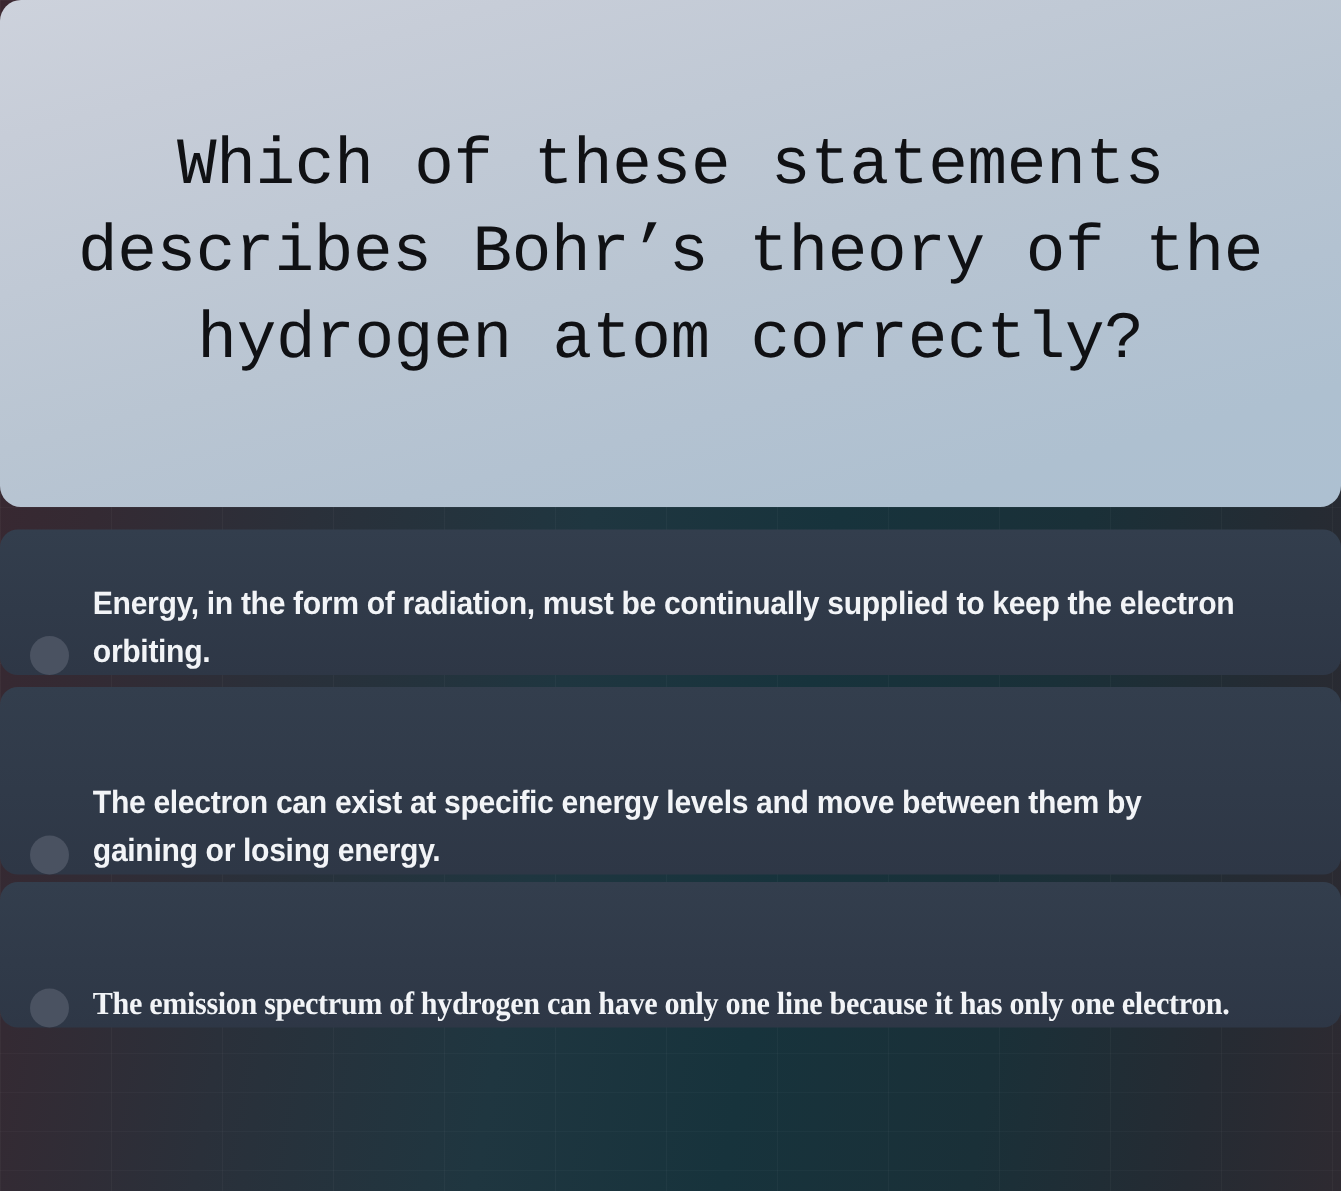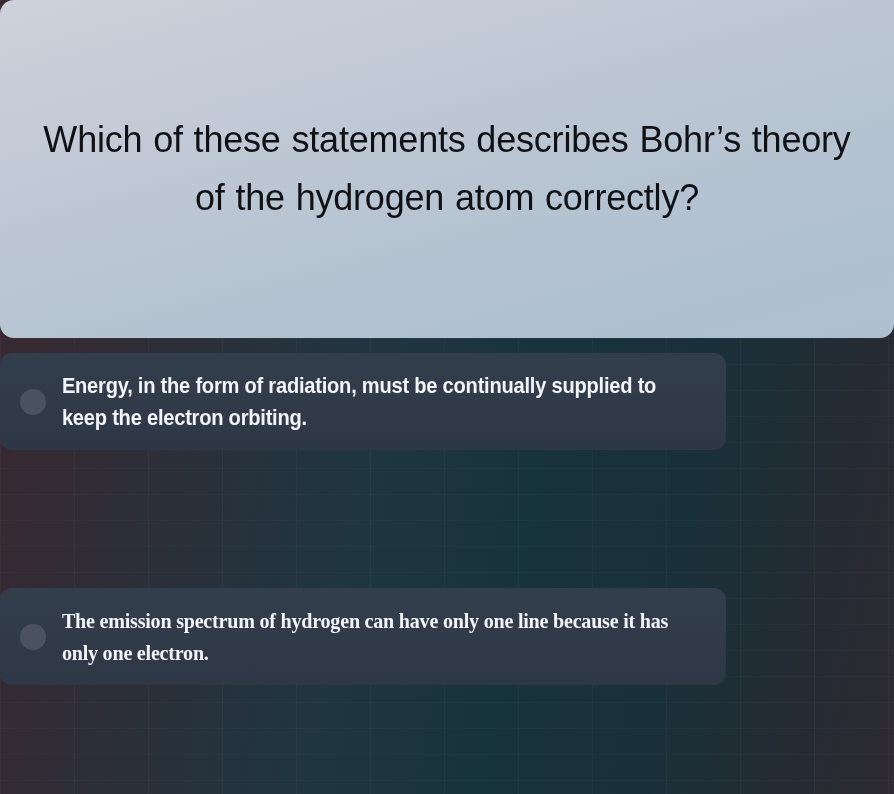--- a/index.html
+++ b/index.html
@@ -66,37 +66,38 @@
     justify-content: center;
     overflow: hidden;
     z-index: 2;
   }
   #question-text {
     width: 846px;
     margin: 0;
     padding: 0 10px;
     text-align: center;
     color: #101114;
-    font-size: 36px;
+    font-size: 44px;
     line-height: 58px;
     font-weight: 400;
     letter-spacing: -0.2px;
     word-spacing: 1px;
+    font-family: Liberation Mono, monospace;
   }
 
   
   .option-card {
     position: absolute;
     left: 0;
-    width: 726px;
+    width: 894px;
     box-sizing: border-box;
     border-radius: 12px;
     background: linear-gradient(180deg, #333e4d 0%, #303a49 55%, #2e3746 100%);
     display: flex;
-    align-items: center;
+    align-items: flex-end;
     z-index: 2;
   }
   .option-card[data-index="0"] { top: 353px; height: 97px; }
   .option-card[data-index="1"] { top: 458px; height: 125px; }
   .option-card[data-index="2"] { top: 588px; height: 97px; font-family: Liberation Serif, serif; }
   .option-card[data-index="3"] { top: 692px; height: 102px; border-radius: 12px 12px 0 0; }
 
   .option-radio {
     flex: 0 0 auto;
     width: 26px;
@@ -127,20 +128,24 @@
 
   <div id="question-header">
     <p id="question-text">Which of these statements describes Bohr’s theory of the hydrogen atom correctly?</p>
   </div>
 
   <div class="option-card" data-index="0">
     <span class="option-radio"></span>
     <p class="option-label">Energy, in the form of radiation, must be continually supplied to keep the electron orbiting.</p>
   </div>
 
+  <div class="option-card" data-index="1">
+    <span class="option-radio"></span>
+    <p class="option-label">The electron can exist at specific energy levels and move between them by gaining or losing energy.</p>
+  </div>
 
   <div class="option-card" data-index="2">
     <span class="option-radio"></span>
     <p class="option-label">The emission spectrum of hydrogen can have only one line because it has only one electron.</p>
   </div>
 
 
 </div>
 
 </body></html>

